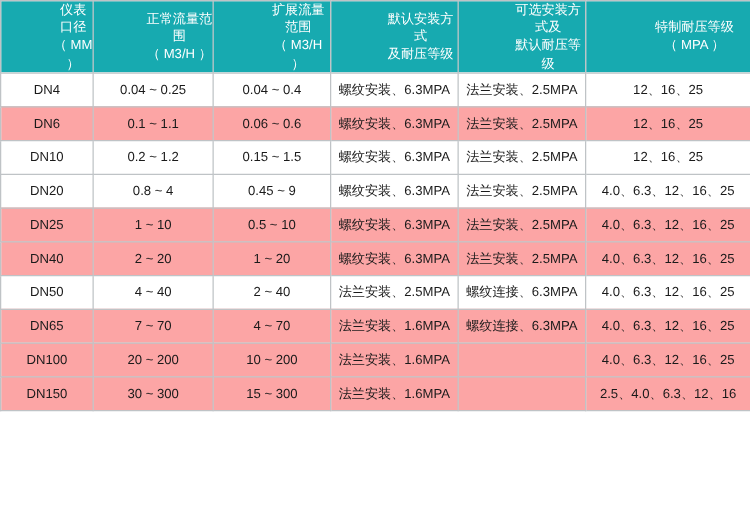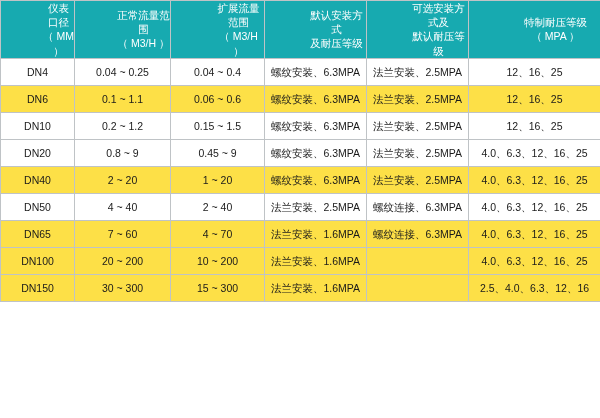--- a/index.html
+++ b/index.html
@@ -35,21 +35,21 @@
     font-size: 11px;
     padding: 2px 3px;
     border: 1px solid #17aab0;
   }
   tbody td {
     height: 26px;
     padding: 1px 2px;
     background: #ffffff;
   }
   tbody tr.alt td {
-    background: #fde047;
+    background: #fca5a5;
   }
   td.col-size {
     text-align: left;
     padding-left: 14px;
     margin-left: 48px;
   }
   .hdr-line { display: block; padding-left: 42px; }
   td.empty { color: transparent; }
 </style>
 </head>
@@ -112,22 +112,30 @@
       <tr>
         <td class="col-size">DN10</td>
         <td>0.2 ~ 1.2</td>
         <td>0.15 ~ 1.5</td>
         <td>螺纹安装、6.3MPA</td>
         <td>法兰安装、2.5MPA</td>
         <td>12、16、25</td>
       </tr>
       <tr>
         <td class="col-size">DN20</td>
-        <td>0.8 ~ 9</td>
+        <td>0.8 ~ 4</td>
         <td>0.45 ~ 9</td>
+        <td>螺纹安装、6.3MPA</td>
+        <td>法兰安装、2.5MPA</td>
+        <td>4.0、6.3、12、16、25</td>
+      </tr>
+      <tr class="alt">
+        <td class="col-size">DN25</td>
+        <td>1 ~ 10</td>
+        <td>0.5 ~ 10</td>
         <td>螺纹安装、6.3MPA</td>
         <td>法兰安装、2.5MPA</td>
         <td>4.0、6.3、12、16、25</td>
       </tr>
       <tr class="alt">
         <td class="col-size">DN40</td>
         <td>2 ~ 20</td>
         <td>1 ~ 20</td>
         <td>螺纹安装、6.3MPA</td>
         <td>法兰安装、2.5MPA</td>
@@ -136,21 +144,21 @@
       <tr>
         <td class="col-size">DN50</td>
         <td>4 ~ 40</td>
         <td>2 ~ 40</td>
         <td>法兰安装、2.5MPA</td>
         <td>螺纹连接、6.3MPA</td>
         <td>4.0、6.3、12、16、25</td>
       </tr>
       <tr class="alt">
         <td class="col-size">DN65</td>
-        <td>7 ~ 60</td>
+        <td>7 ~ 70</td>
         <td>4 ~ 70</td>
         <td>法兰安装、1.6MPA</td>
         <td>螺纹连接、6.3MPA</td>
         <td>4.0、6.3、12、16、25</td>
       </tr>
       <tr class="alt">
         <td class="col-size">DN100</td>
         <td>20 ~ 200</td>
         <td>10 ~ 200</td>
         <td>法兰安装、1.6MPA</td>

